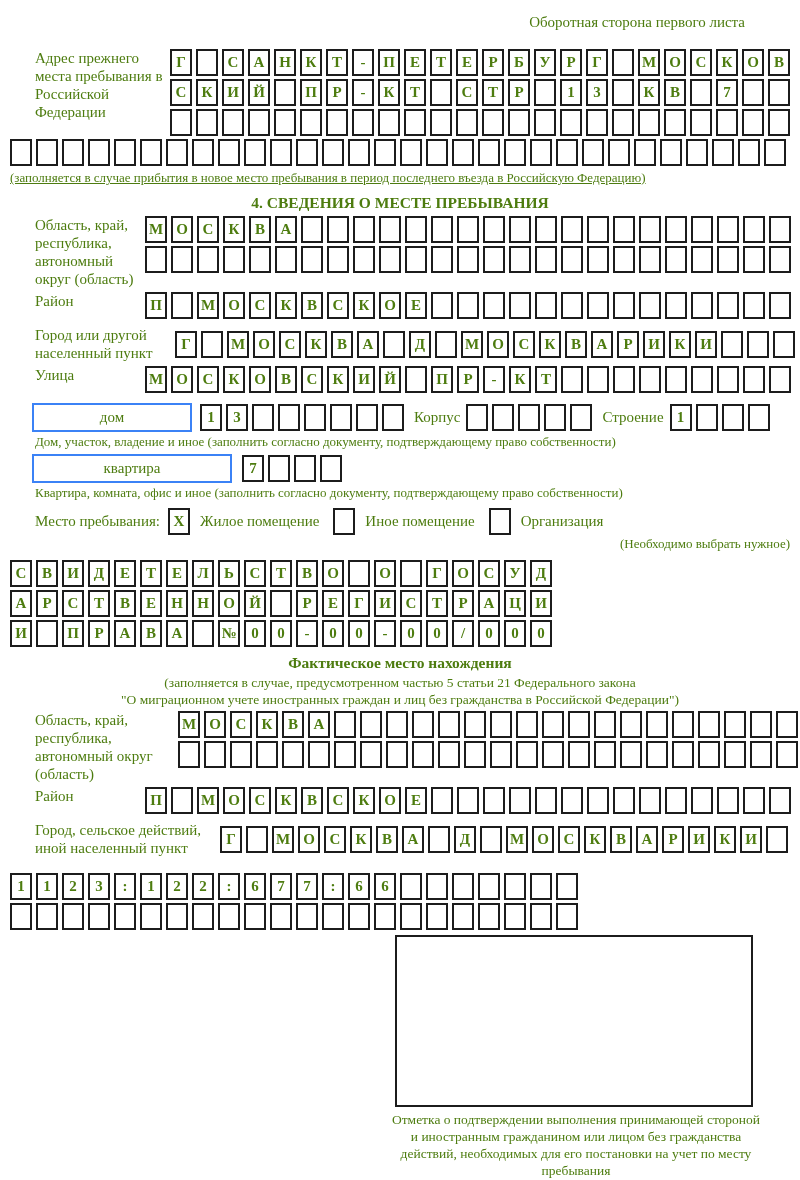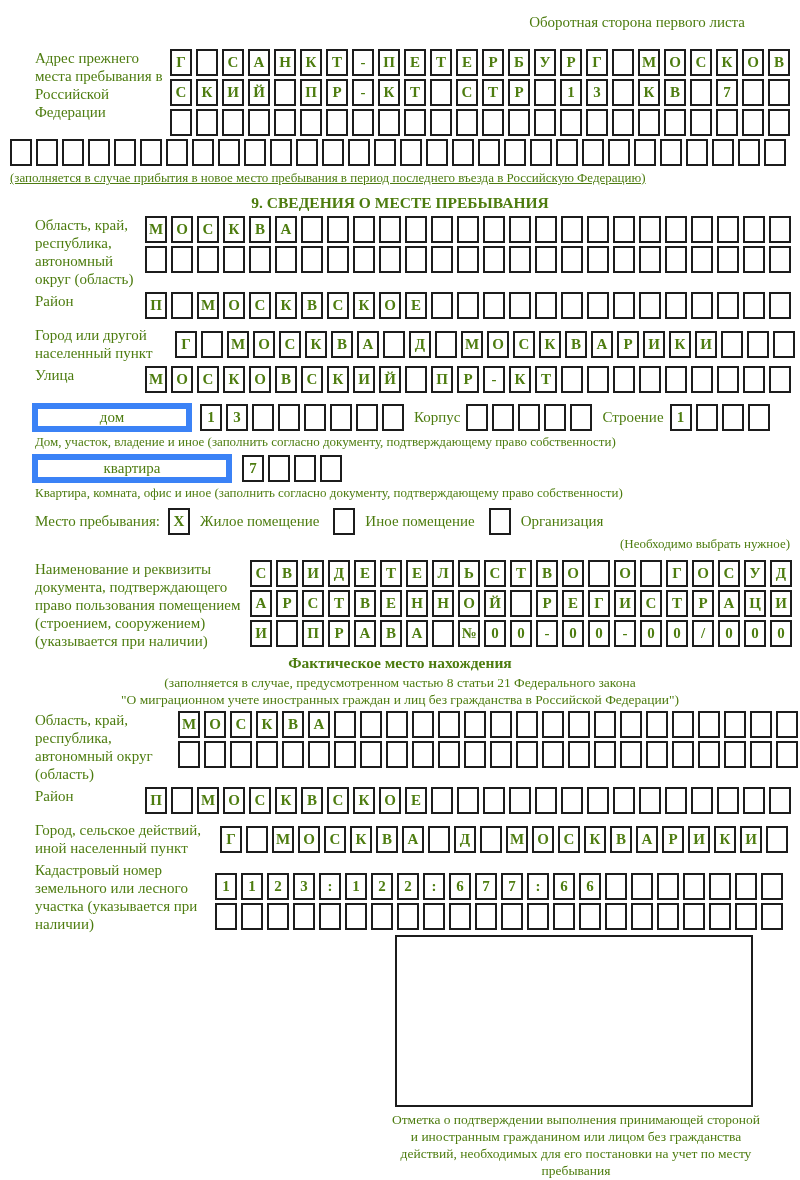--- a/index.html
+++ b/index.html
@@ -24,21 +24,21 @@
     margin-right:4px; font-size:15px; font-weight:600; background:#fff; flex-shrink:0;
   }
   .caption { font-size:13px; line-height:17px; }
   .caption.center { text-align:left;text-decoration:underline; }
   .caption.indent { padding-left:25px; }
   .sec-title { text-align:center; font-weight:bold; font-size:15.5px; margin-top:8px; margin-bottom:2px; }
 
   .house-row { display:flex; align-items:center; margin-left:22px; margin-top:6px; height:31px; }
   .label-box {
     display:inline-flex; align-items:center; justify-content:center;
-    height:29px; box-sizing:border-box; border:6px solid #3b82f6; font-size:15px; flex-shrink:0;
+    height:29px; box-sizing:border-box; border:2px solid #3b82f6; font-size:15px; flex-shrink:0;
   }
   .dom-box { width:160px; margin-right:8px; }
   .kv-box { width:200px; margin-right:10px; }
   .inline-label { font-size:15px; margin:0 6px; white-space:nowrap; }
 
   .stay-row { display:flex; align-items:center; margin-left:25px; margin-top:6px; font-size:15px; height:28px; }
   .stay-row .cell { margin-left:8px; margin-right:10px; }
   .opt-label { margin-right:6px; white-space:nowrap; }
 
   .fact-note { text-align:center; font-size:13.5px; line-height:17px; }
@@ -163,21 +163,21 @@
       <span class="cell"></span>
       <span class="cell"></span>
       <span class="cell"></span>
       <span class="cell"></span>
       <span class="cell"></span>
       <span class="cell"></span>
       <span class="cell"></span>
     </div>
   <div class="caption center">(заполняется в случае прибытия в новое место пребывания в период последнего въезда в Российскую Федерацию)</div>
 
-  <div class="sec-title">9. СВЕДЕНИЯ О МЕСТЕ ПРЕБЫВАНИЯ</div>
+  <div class="sec-title">4. СВЕДЕНИЯ О МЕСТЕ ПРЕБЫВАНИЯ</div>
 
   <div class="form-block">
     <div class="block-label w135">Область, край, республика, автономный округ (область)</div>
     <div class="rows">
       <div class="cells-row">
           <span class="cell">М</span>
           <span class="cell">О</span>
           <span class="cell">С</span>
           <span class="cell">К</span>
           <span class="cell">В</span>
@@ -370,21 +370,20 @@
     <span class="cell">X</span>
     <span class="opt-label">Жилое помещение</span>
     <span class="cell"></span>
     <span class="opt-label">Иное помещение</span>
     <span class="cell"></span>
     <span class="opt-label">Организация</span>
   </div>
   <div class="caption" style="margin-left:235px;text-align:right;">(Необходимо выбрать нужное)</div>
 
   <div class="form-block" style="margin-top:8px;">
-    <div class="block-label w240">Наименование и реквизиты документа, подтверждающего право пользования помещением (строением, сооружением) (указывается при наличии)</div>
     <div class="rows">
       <div class="cells-row">
           <span class="cell">С</span>
           <span class="cell">В</span>
           <span class="cell">И</span>
           <span class="cell">Д</span>
           <span class="cell">Е</span>
           <span class="cell">Т</span>
           <span class="cell">Е</span>
           <span class="cell">Л</span>
@@ -445,21 +444,21 @@
           <span class="cell">0</span>
           <span class="cell">/</span>
           <span class="cell">0</span>
           <span class="cell">0</span>
           <span class="cell">0</span>
         </div>
     </div>
   </div>
 
   <div class="sec-title" style="margin-top:4px;">Фактическое место нахождения</div>
-  <div class="fact-note">(заполняется в случае, предусмотренном частью 8 статьи 21 Федерального закона</div>
+  <div class="fact-note">(заполняется в случае, предусмотренном частью 5 статьи 21 Федерального закона</div>
   <div class="fact-note">"О миграционном учете иностранных граждан и лиц без гражданства в Российской Федерации")</div>
 
   <div class="form-block" style="margin-top:3px;">
     <div class="block-label w168">Область, край, республика, автономный округ (область)</div>
     <div class="rows">
       <div class="cells-row">
           <span class="cell">М</span>
           <span class="cell">О</span>
           <span class="cell">С</span>
           <span class="cell">К</span>
@@ -566,21 +565,20 @@
         <span class="cell">А</span>
         <span class="cell">Р</span>
         <span class="cell">И</span>
         <span class="cell">К</span>
         <span class="cell">И</span>
         <span class="cell"></span>
       </div>
   </div>
 
   <div class="form-block">
-    <div class="block-label w205">Кадастровый номер земельного или лесного участка (указывается при наличии)</div>
     <div class="rows" style="margin-top:12px;">
       <div class="cells-row">
           <span class="cell">1</span>
           <span class="cell">1</span>
           <span class="cell">2</span>
           <span class="cell">3</span>
           <span class="cell">:</span>
           <span class="cell">1</span>
           <span class="cell">2</span>
           <span class="cell">2</span>

